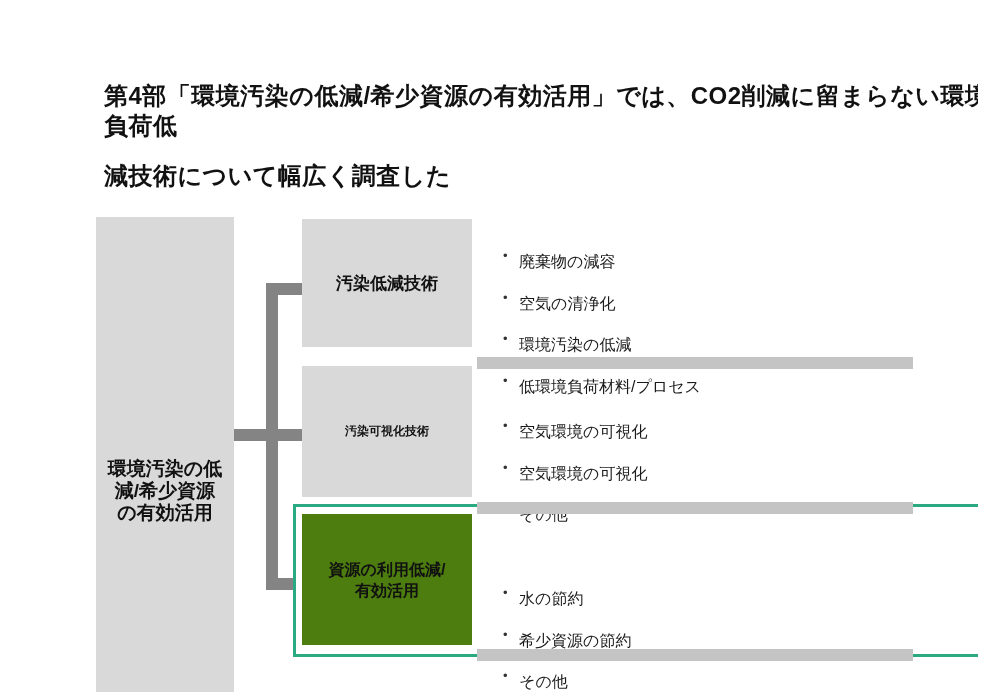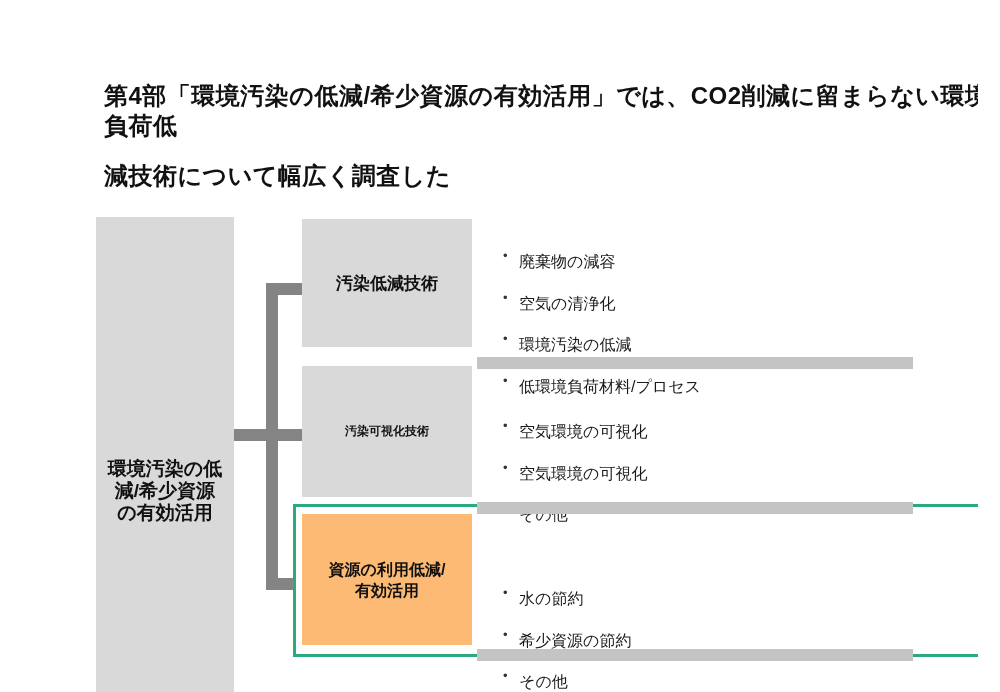--- a/index.html
+++ b/index.html
@@ -64,21 +64,21 @@
     justify-content: center;
     text-align: center;
     font-weight: bold;
     color: #111111;
   }
   .cat1 { top: 175px; height: 128px; font-size: 17px; }
   .cat2 { top: 322px; height: 131px; font-size: 12px; }
   .cat3 {
     top: 470px; height: 131px;
     font-size: 16px; line-height: 21px;
-    background: #fdba74;
+    background: #4d7c0f;
     white-space: pre-line;
   }
 
   
   .highlight-outline {
     position: absolute;
     left: 249px;
     top: 460px;
     width: 690px;
     height: 153px;

